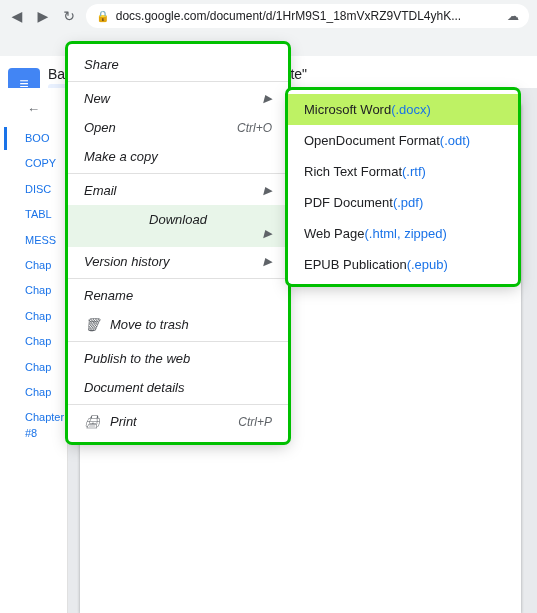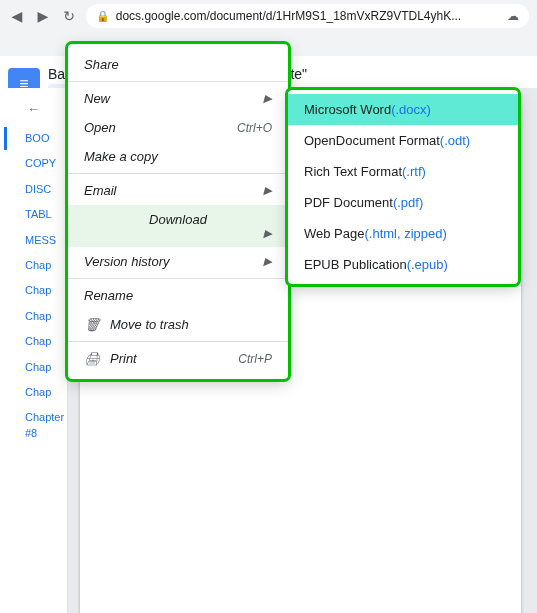--- a/index.html
+++ b/index.html
@@ -226,21 +226,21 @@
       outline: 3px solid #00c000;
     }
     .submenu-item {
       display: flex;
       align-items: center;
       padding: 8px 16px;
       cursor: pointer;
       font-size: 13px;
       color: #202124;
     }
-    .submenu-item.active-item { background: #5eead4; }
+    .submenu-item.active-item { background: #bef264; }
     .format-ext {
       color: #1a73e8;
     }
   </style>
 </head>
 <body>
 
 <div class="browser-chrome">
   <div class="browser-nav">
     <button class="nav-btn">◀</button>
@@ -340,20 +340,28 @@
   <div class="menu-section">
     <div class="dropdown-item">
       <span>Rename</span>
     </div>
     <div class="dropdown-item">
       <span class="icon-placeholder">🗑</span>
       <span>Move to trash</span>
     </div>
   </div>
 
+  <div class="menu-section">
+    <div class="dropdown-item">
+      <span>Publish to the web</span>
+    </div>
+    <div class="dropdown-item">
+      <span>Document details</span>
+    </div>
+  </div>
 
   <div class="menu-section">
     <div class="dropdown-item">
       <span class="icon-placeholder">🖨</span>
       <span>Print</span>
       <span class="shortcut">Ctrl+P</span>
     </div>
   </div>
 </div>
 

